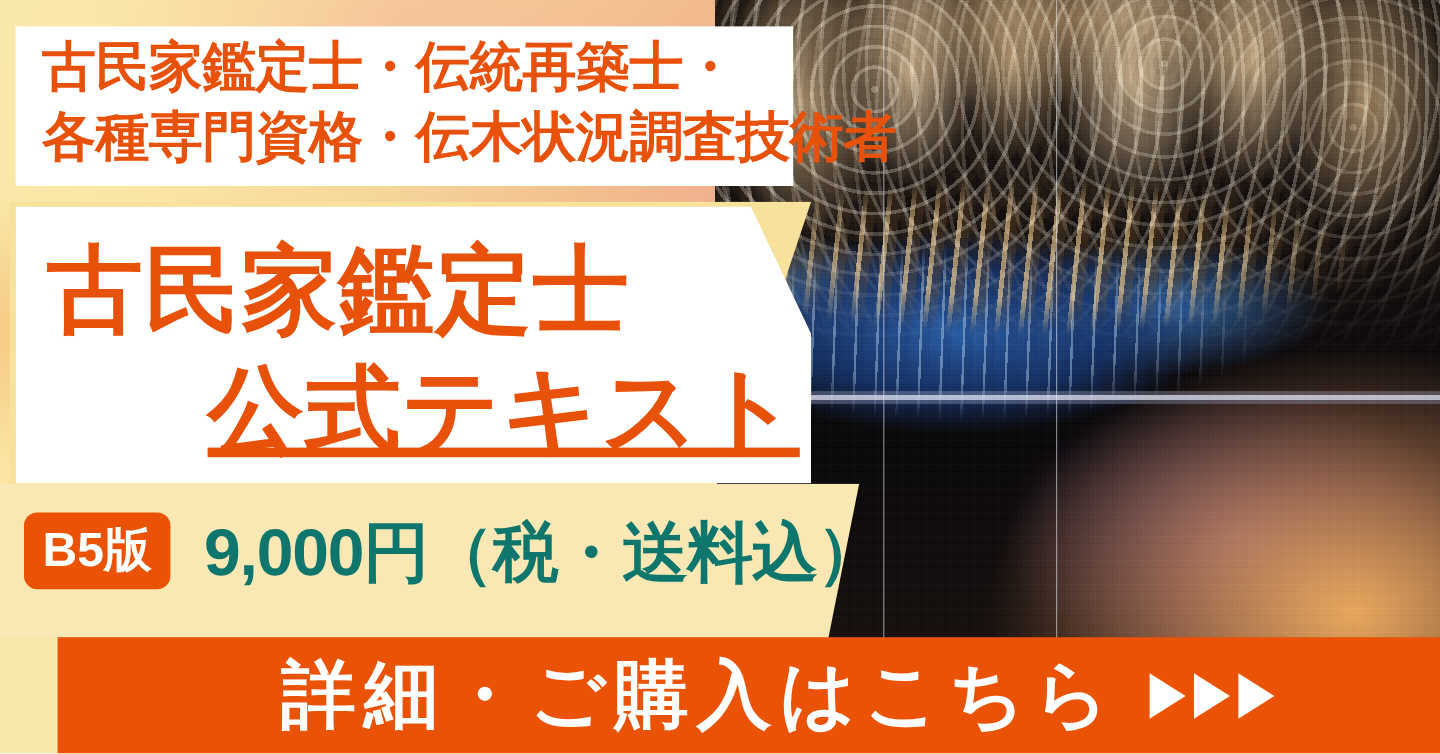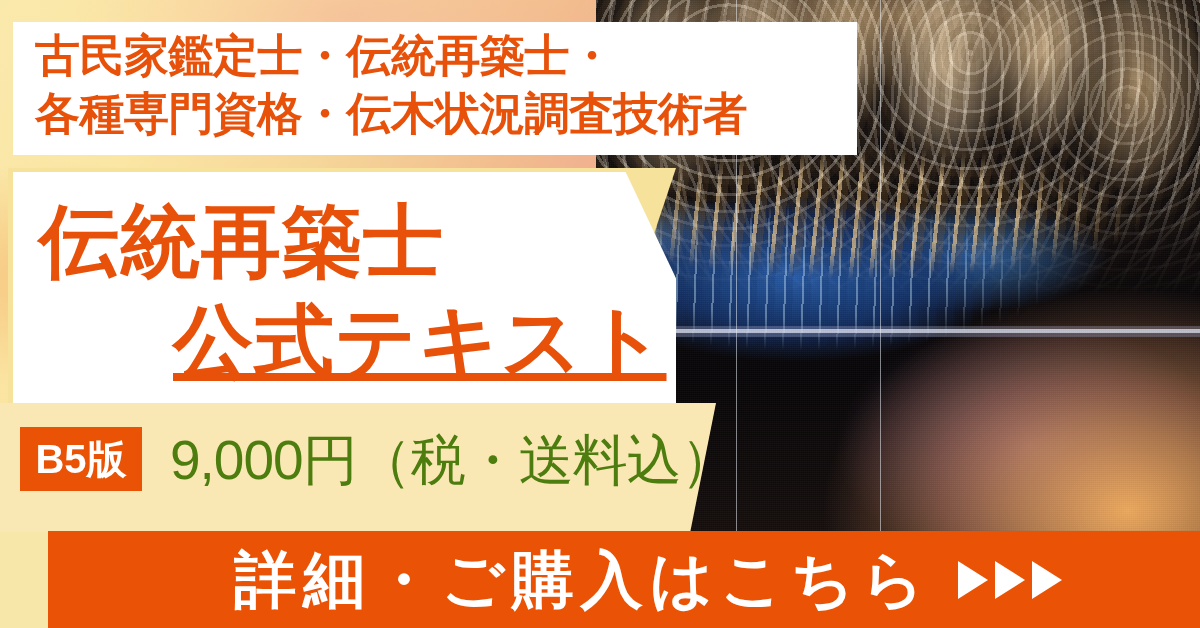--- a/index.html
+++ b/index.html
@@ -153,21 +153,21 @@
       radial-gradient(ellipse 40% 30% at 8% 52%, rgba(240,150,70,.42) 0%, rgba(240,150,70,0) 72%),
       radial-gradient(ellipse 48% 26% at 46% 3%, rgba(243,160,150,.40) 0%, rgba(243,160,150,0) 76%),
       radial-gradient(ellipse 36% 40% at 2% 95%, rgba(250,226,160,.55) 0%, rgba(250,226,160,0) 76%);
   }
 
   
   .panel-head {
     position: absolute;
     left: 13px;
     top: 22px;
-    width: 844px;
+    width: 648px;
     height: 133px;
     background: #ffffff;
   }
   .head-lines {
     position: absolute;
     left: 22px;
     top: 5px;
     color: #e8510a;
     font-size: 45px;
     line-height: 58px;
@@ -220,36 +220,37 @@
   .badge-b5 {
     position: absolute;
     left: 20px;
     top: 427px;
     width: 122px;
     height: 64px;
     background: #ea5305;
     display: flex;
     align-items: center;
     justify-content: center;
+    border-radius: 11px;
   }
   .badge-b5-label {
     color: #ffffff;
     font-size: 40px;
     font-weight: 700;
     line-height: 1;
     letter-spacing: 0;
     white-space: nowrap;
   }
   .price-text {
     position: absolute;
     left: 170px;
     top: 430px;
-    color: #4d7c0f;
+    color: #0f766e;
     font-size: 55px;
-    font-weight: 400;
+    font-weight: 700;
     line-height: 60px;
     white-space: nowrap;
     letter-spacing: -1px;
   }
 
   
   .cta {
     position: absolute;
     left: 0;
     top: 531px;
@@ -309,21 +310,21 @@
 
   </div>
 
   <div class="panel-head">
     <div class="head-lines">古民家鑑定士・伝統再築士・</div>
     <div class="head-lines" style="top:63px">各種専門資格・伝木状況調査技術者</div>
   </div>
 
   <div class="panel-main-shadow"></div>
   <div class="panel-main">
-    <div class="main-l1">伝統再築士</div>
+    <div class="main-l1">古民家鑑定士</div>
     <div class="main-l2">公式テキスト</div>
   </div>
 
   <div class="price-band"></div>
   <div class="badge-b5">
     <span class="badge-b5-label">B5版</span>
   </div>
   <div class="price-text">9,000円（税・送料込）</div>
 
   <div class="cta">

